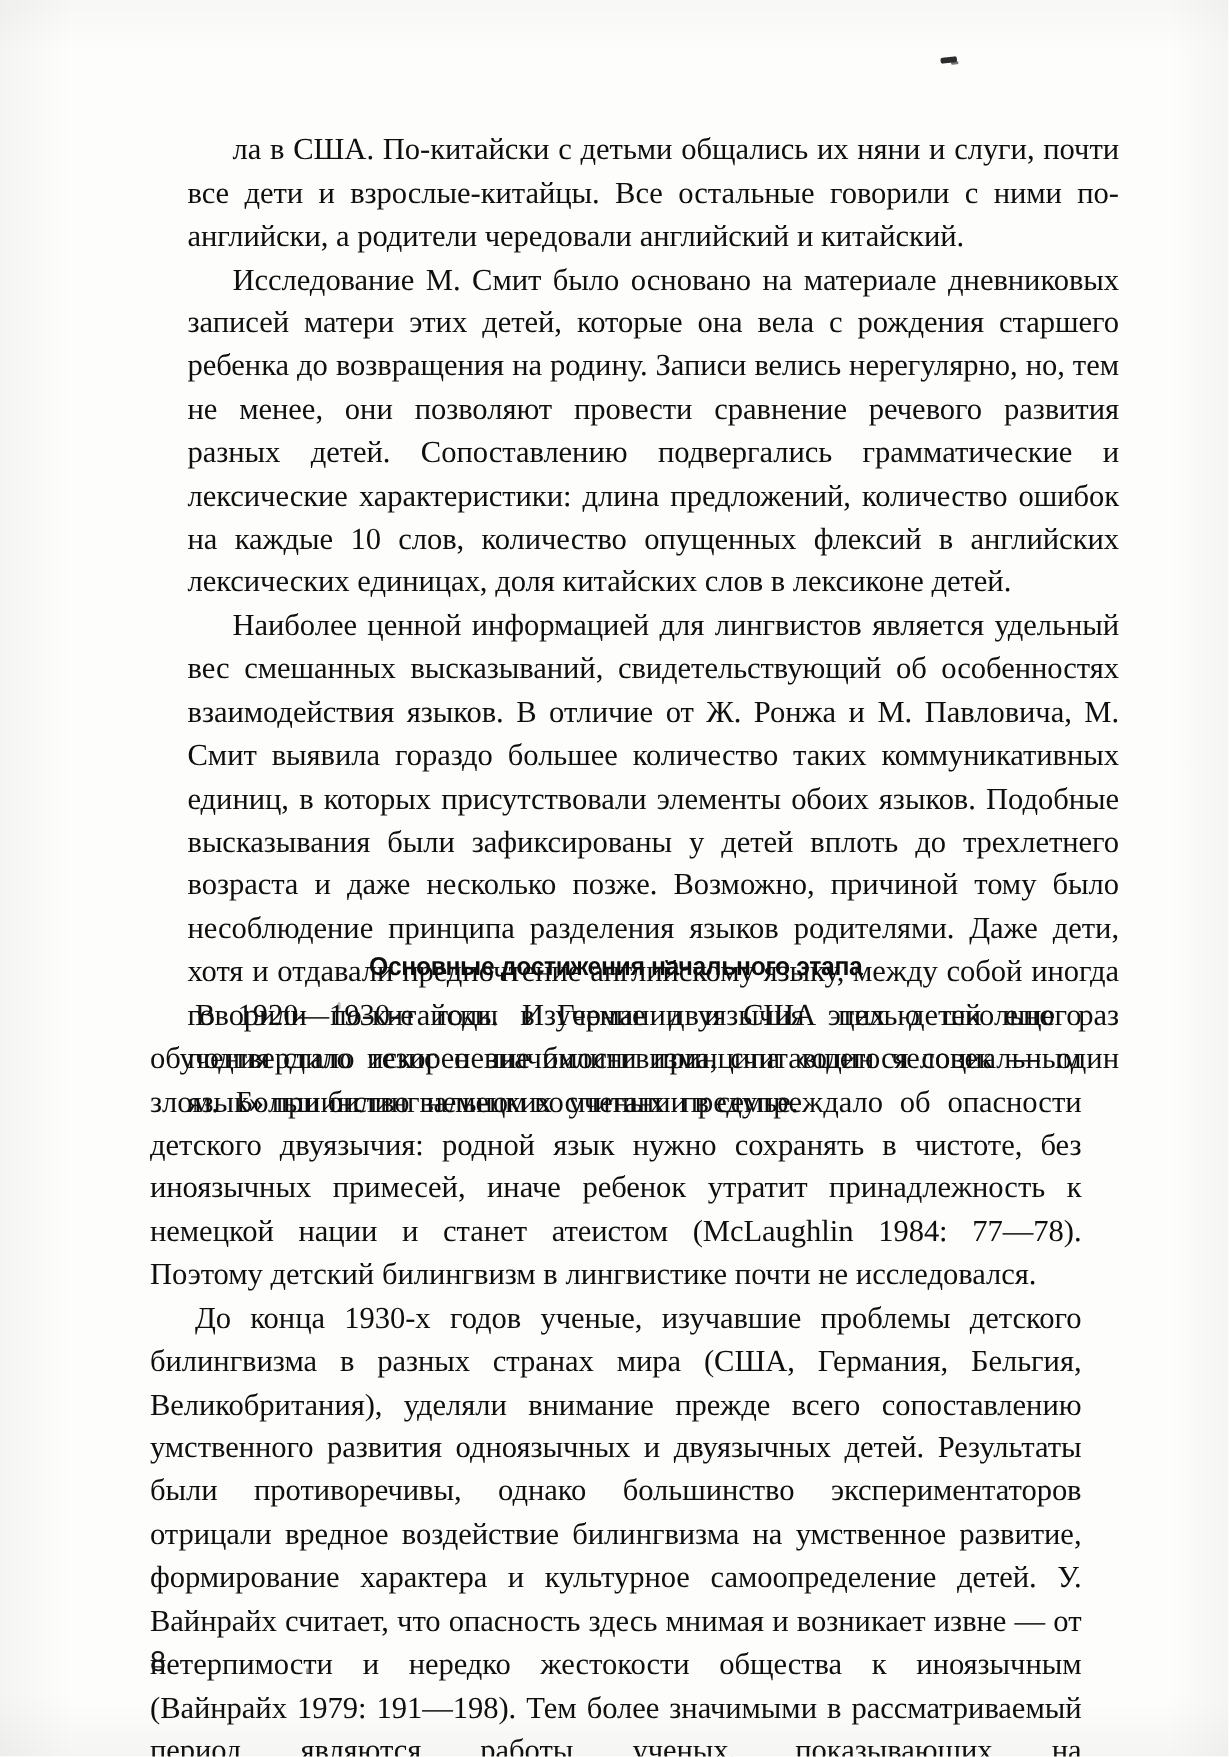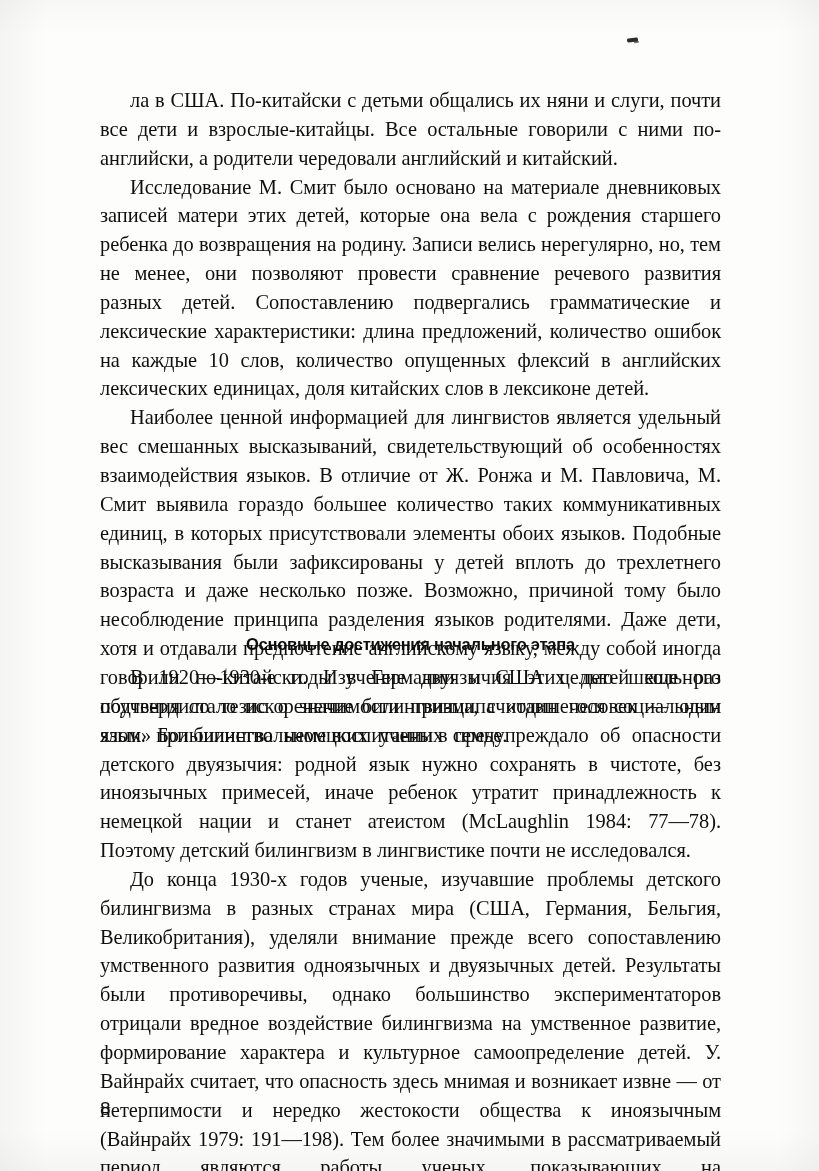--- a/index.html
+++ b/index.html
@@ -48,21 +48,21 @@
     word-spacing: 0.1px;
     -webkit-font-smoothing: antialiased;
   }
 
   .text-block p {
     margin: 0;
     text-indent: 30px;
   }
 
   
-  #block-1 { top: 86px; }
+  #block-1 { top: 86px; margin-left: 25px; }
   #block-2 { top: 663px; }
 
   .section-heading {
     position: absolute;
     left: 100px;
     width: 621px;
     top: 634px;
     text-align: center;
     font-family: "Liberation Sans", "DejaVu Sans", sans-serif;
     font-weight: 700;

